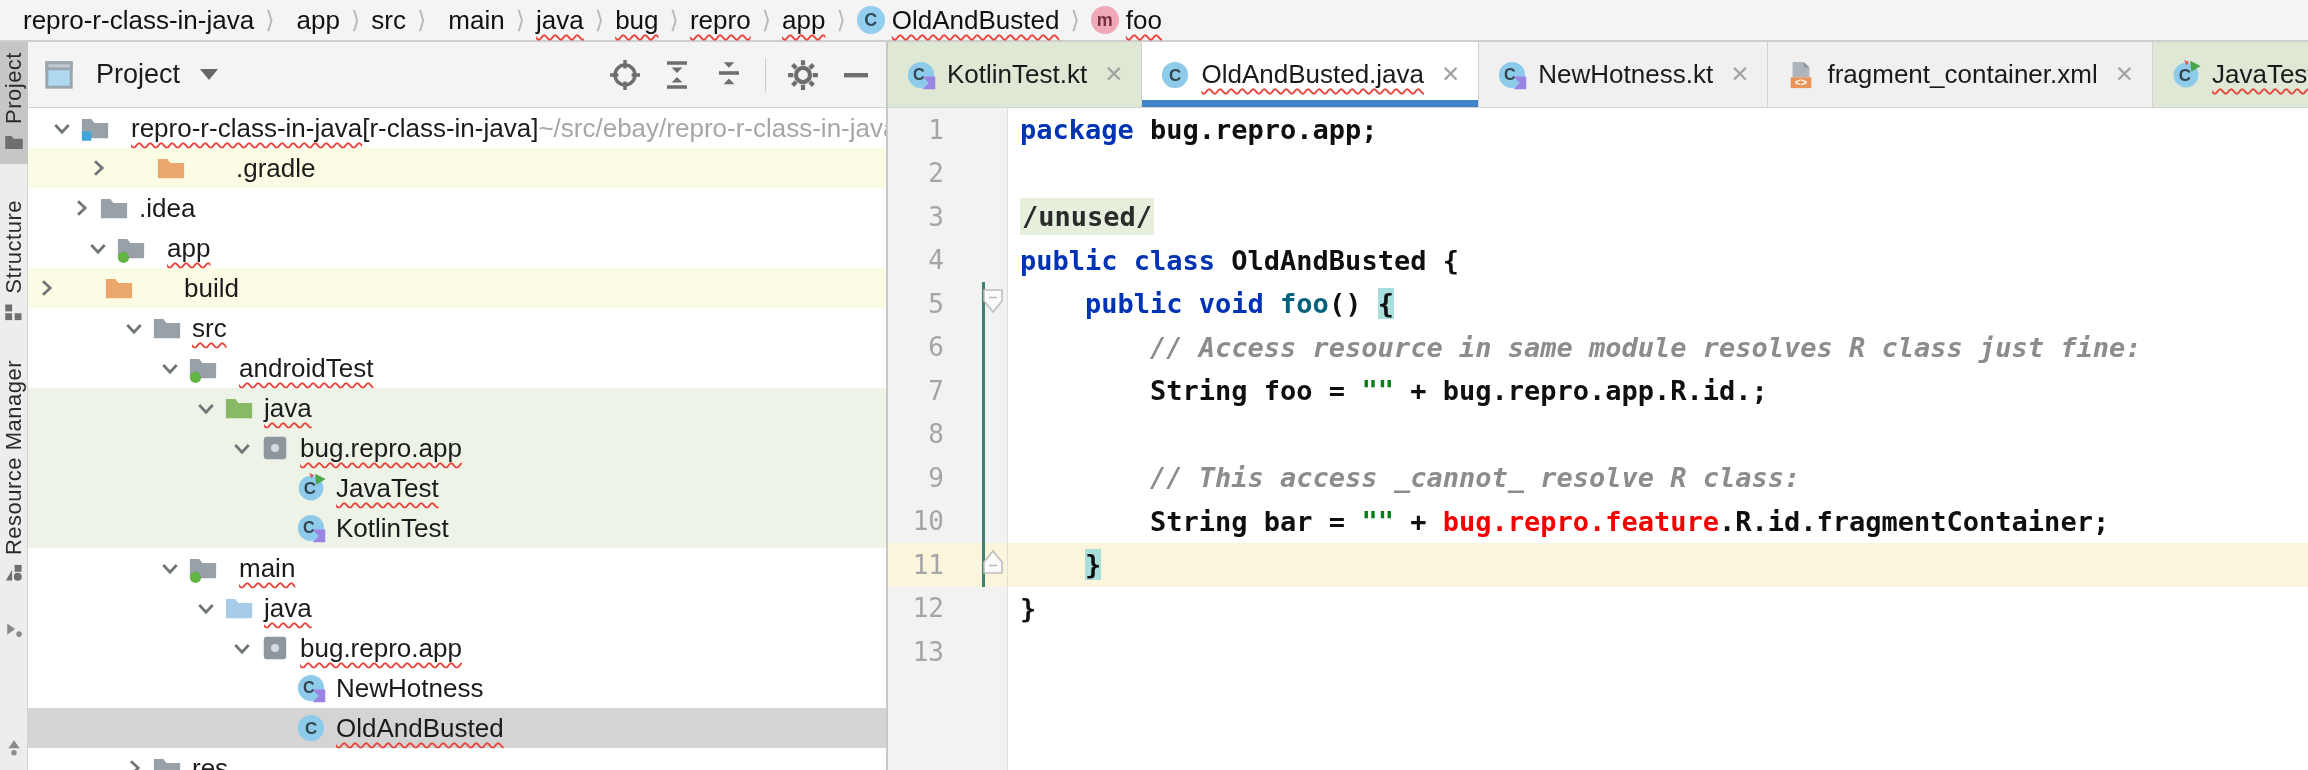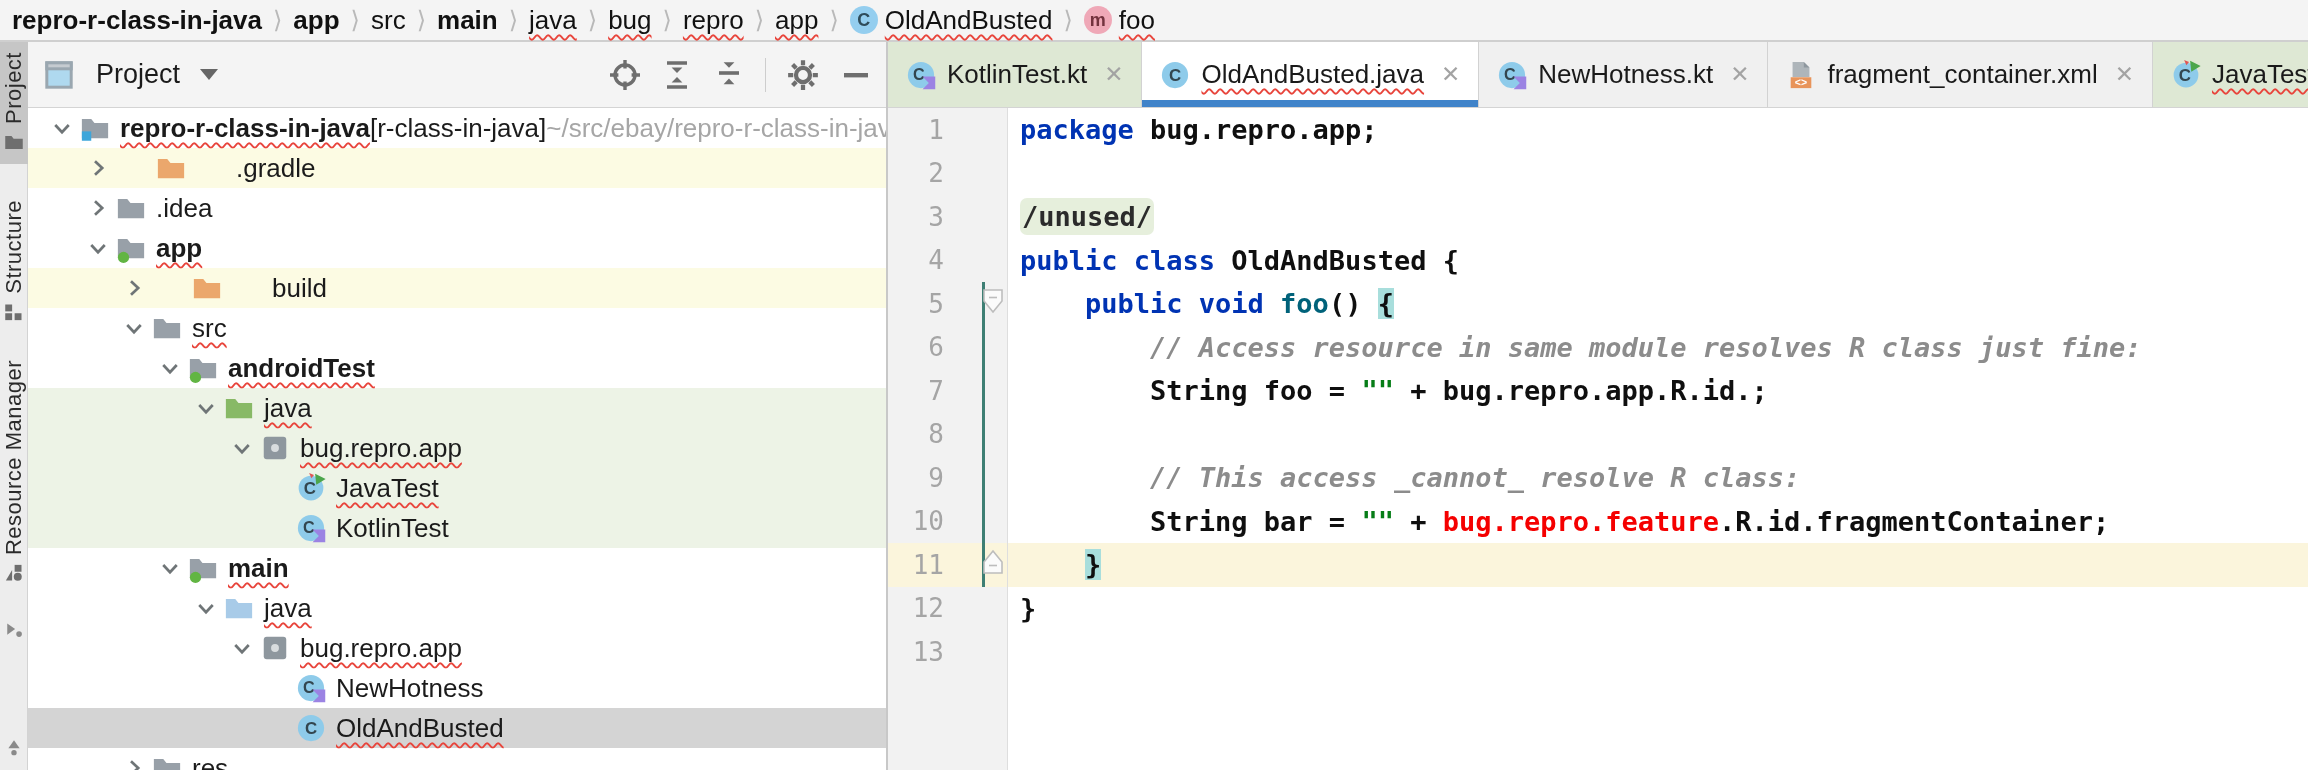--- a/index.html
+++ b/index.html
@@ -6,21 +6,21 @@
   html,body { width:2308px; height:770px; overflow:hidden; background:#fff;
     font-family:"Liberation Sans", sans-serif; -webkit-font-smoothing:antialiased; }
 
   
   .breadcrumb-bar { height:42px; background:#F4F4F4; border-bottom:2px solid #CFCFCF;
     display:flex; align-items:center; padding-left:10px; font-size:26px; color:#111;
     white-space:nowrap; }
   .bc-item { display:flex; align-items:center; gap:7px; padding:0 2px; }
   .bc-item .lbl { line-height:40px; }
   .bc-sep { color:#B9B9B9; font-size:24px; padding:0 9px; font-weight:400; }
-  .bold { font-weight:700; }
+  .bold { font-weight:400;margin-left:11px; }
   .squig { text-decoration-line:underline; text-decoration-style:wavy;
     text-decoration-color:#E8453C; text-decoration-thickness:1.5px; text-underline-offset:5px;
     text-decoration-skip-ink:none; }
   .bc-ic { width:28px; height:28px; border-radius:50%; display:flex; align-items:center;
     justify-content:center; font-size:18px; font-weight:700; }
   .bc-ic.cls { background:#94CEEF; color:#2F4C5A; }
   .bc-ic.mth { background:#EFA8B7; color:#73323E; }
 
   
   .main { display:flex; height:728px; }
@@ -90,21 +90,21 @@
     { background:#FBF5DC; }
   .gutter-tail { flex:1; display:flex; }
   .tail-gut { width:120px; background:#F2F2F2; border-right:1px solid #DEDEDE; }
 
   .kw  { color:#0033B3; }
   .cmt { color:#8C8C8C; font-style:italic; }
   .str { color:#067D17; }
   .mth { color:#00627A; }
   .fld { color:#871094; font-style:italic; }
   .err { color:#F50000; }
-  .unused { background:#E6EFDC; color:#2B2B2B; padding:3px 2px;border-radius:7px; }
+  .unused { background:#E6EFDC; color:#2B2B2B; padding:3px 2px; }
   .brace  { background:#A8DEDC; }
 </style>
 </head>
 <body>
 
 <div class="breadcrumb-bar" id="breadcrumb-bar">
     <span class="bc-item">
       <span class="lbl bold">repro-r-class-in-java</span>
     </span>
     <span class="bc-sep">⟩</span>
@@ -264,21 +264,21 @@
               <polyline points="6,3.5 10.8,8 6,12.5" fill="none" stroke="#6F7577" stroke-width="1.8"></polyline>
             </svg>
           </span>
           <span class="t-ic">
             <svg viewBox="0 0 16 16" width="30" height="30" xmlns="http://www.w3.org/2000/svg">
               <path d="M1 3.2h5l1.7 2.1H15v8.2H1z" fill="#EBA76C"></path>
             </svg>
           </span>
           <span>.gradle</span>
         </div>
-        <div class="tree-row" style="padding-left: 52px;">
+        <div class="tree-row" style="padding-left: 35px;">
           <span class="chev">
             <svg viewBox="0 0 16 16" width="24" height="24" xmlns="http://www.w3.org/2000/svg">
               <polyline points="6,3.5 10.8,8 6,12.5" fill="none" stroke="#6F7577" stroke-width="1.8"></polyline>
             </svg>
           </span>
           <span class="t-ic">
             <svg viewBox="0 0 16 16" width="30" height="30" xmlns="http://www.w3.org/2000/svg">
               <path d="M1 3.2h5l1.7 2.1H15v8.2H1z" fill="#98A0A8"></path>
             </svg>
           </span>
@@ -291,21 +291,21 @@
             </svg>
           </span>
           <span class="t-ic">
             <svg viewBox="0 0 16 16" width="30" height="30" xmlns="http://www.w3.org/2000/svg">
               <path d="M1 3.2h5l1.7 2.1H15v8.2H1z" fill="#98A0A8"></path>
               <circle cx="4" cy="13" r="3" fill="#62B543"></circle>
             </svg>
           </span>
           <span class="bold squig">app</span>
         </div>
-        <div class="tree-row bg-yellow" style="padding-left: 88px;">
+        <div class="tree-row bg-yellow" style="">
           <span class="chev">
             <svg viewBox="0 0 16 16" width="24" height="24" xmlns="http://www.w3.org/2000/svg">
               <polyline points="6,3.5 10.8,8 6,12.5" fill="none" stroke="#6F7577" stroke-width="1.8"></polyline>
             </svg>
           </span>
           <span class="t-ic">
             <svg viewBox="0 0 16 16" width="30" height="30" xmlns="http://www.w3.org/2000/svg">
               <path d="M1 3.2h5l1.7 2.1H15v8.2H1z" fill="#EBA76C"></path>
             </svg>
           </span>

